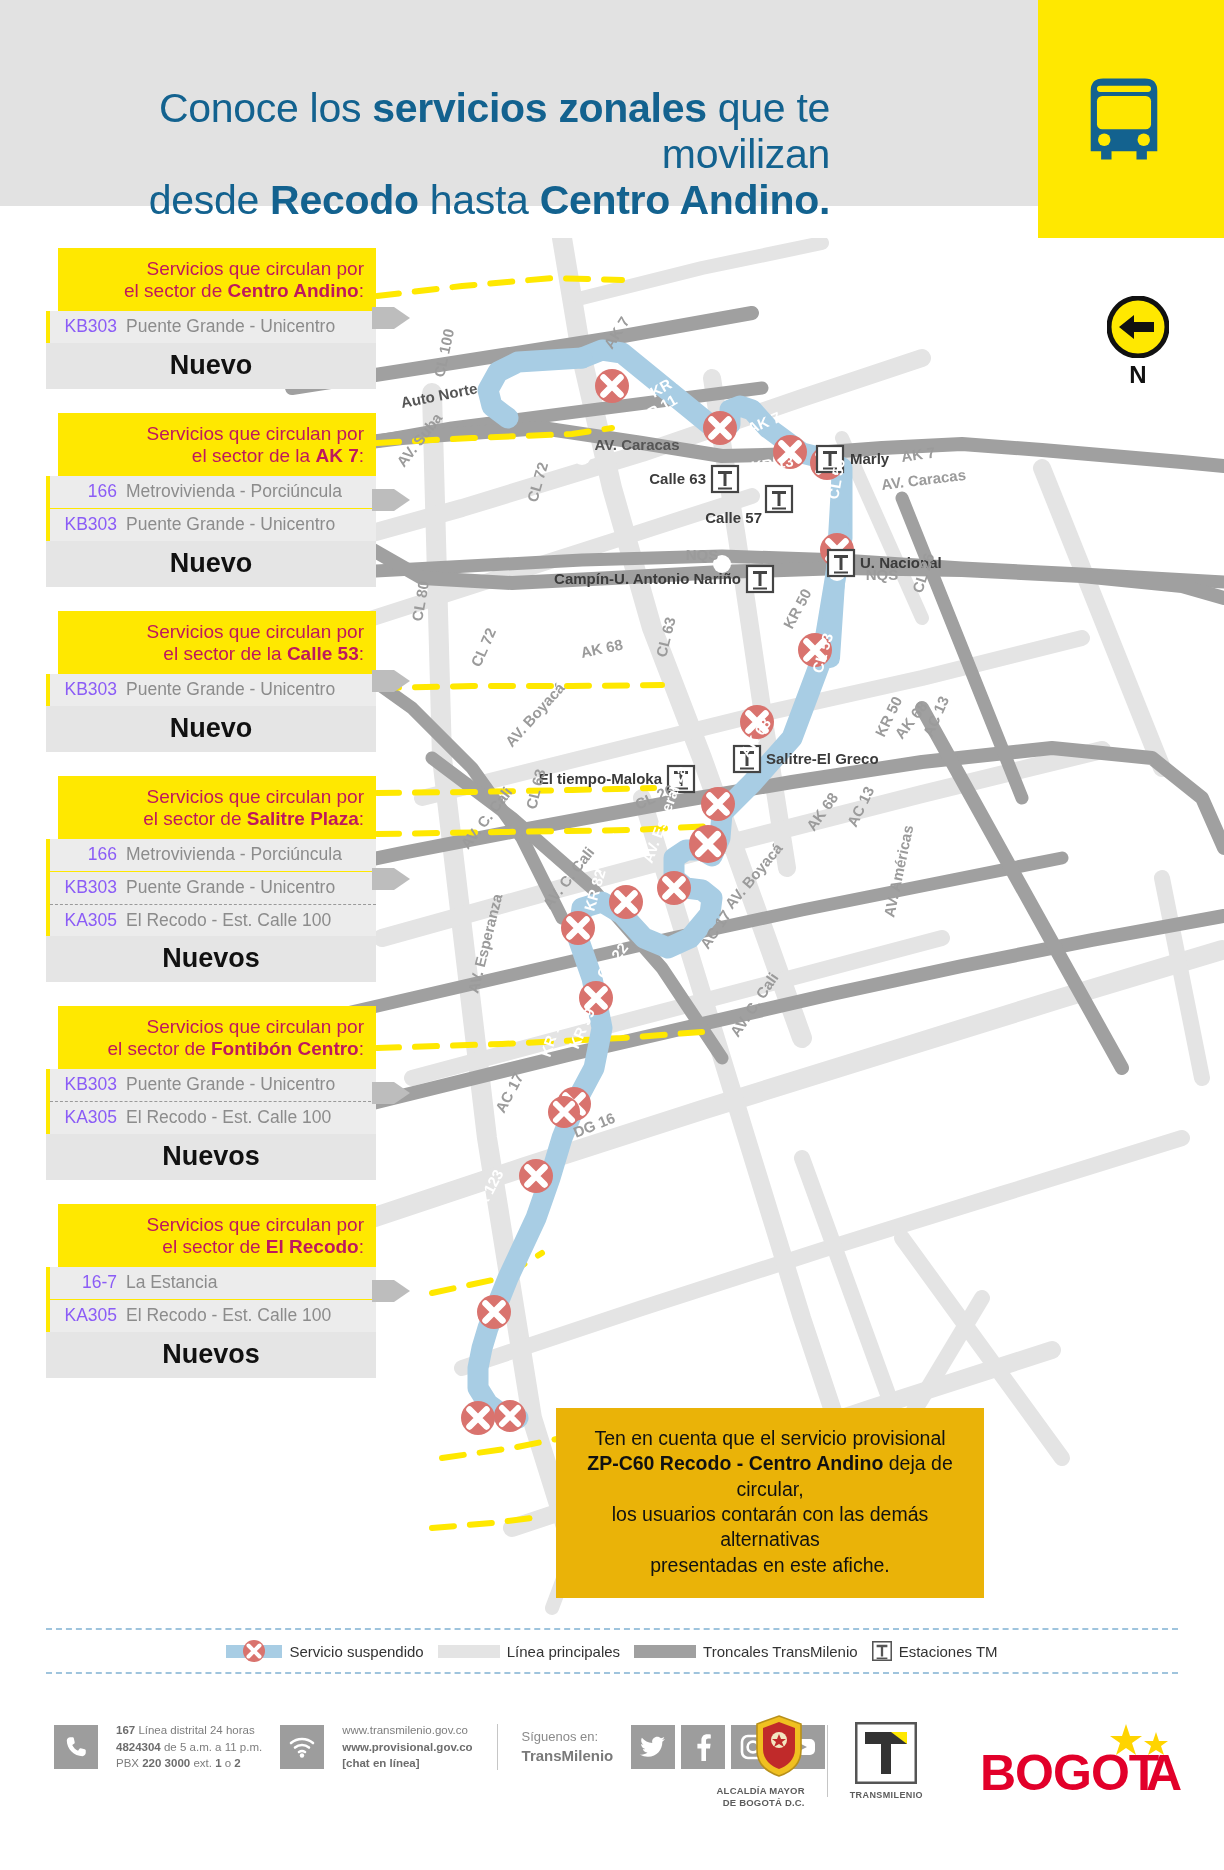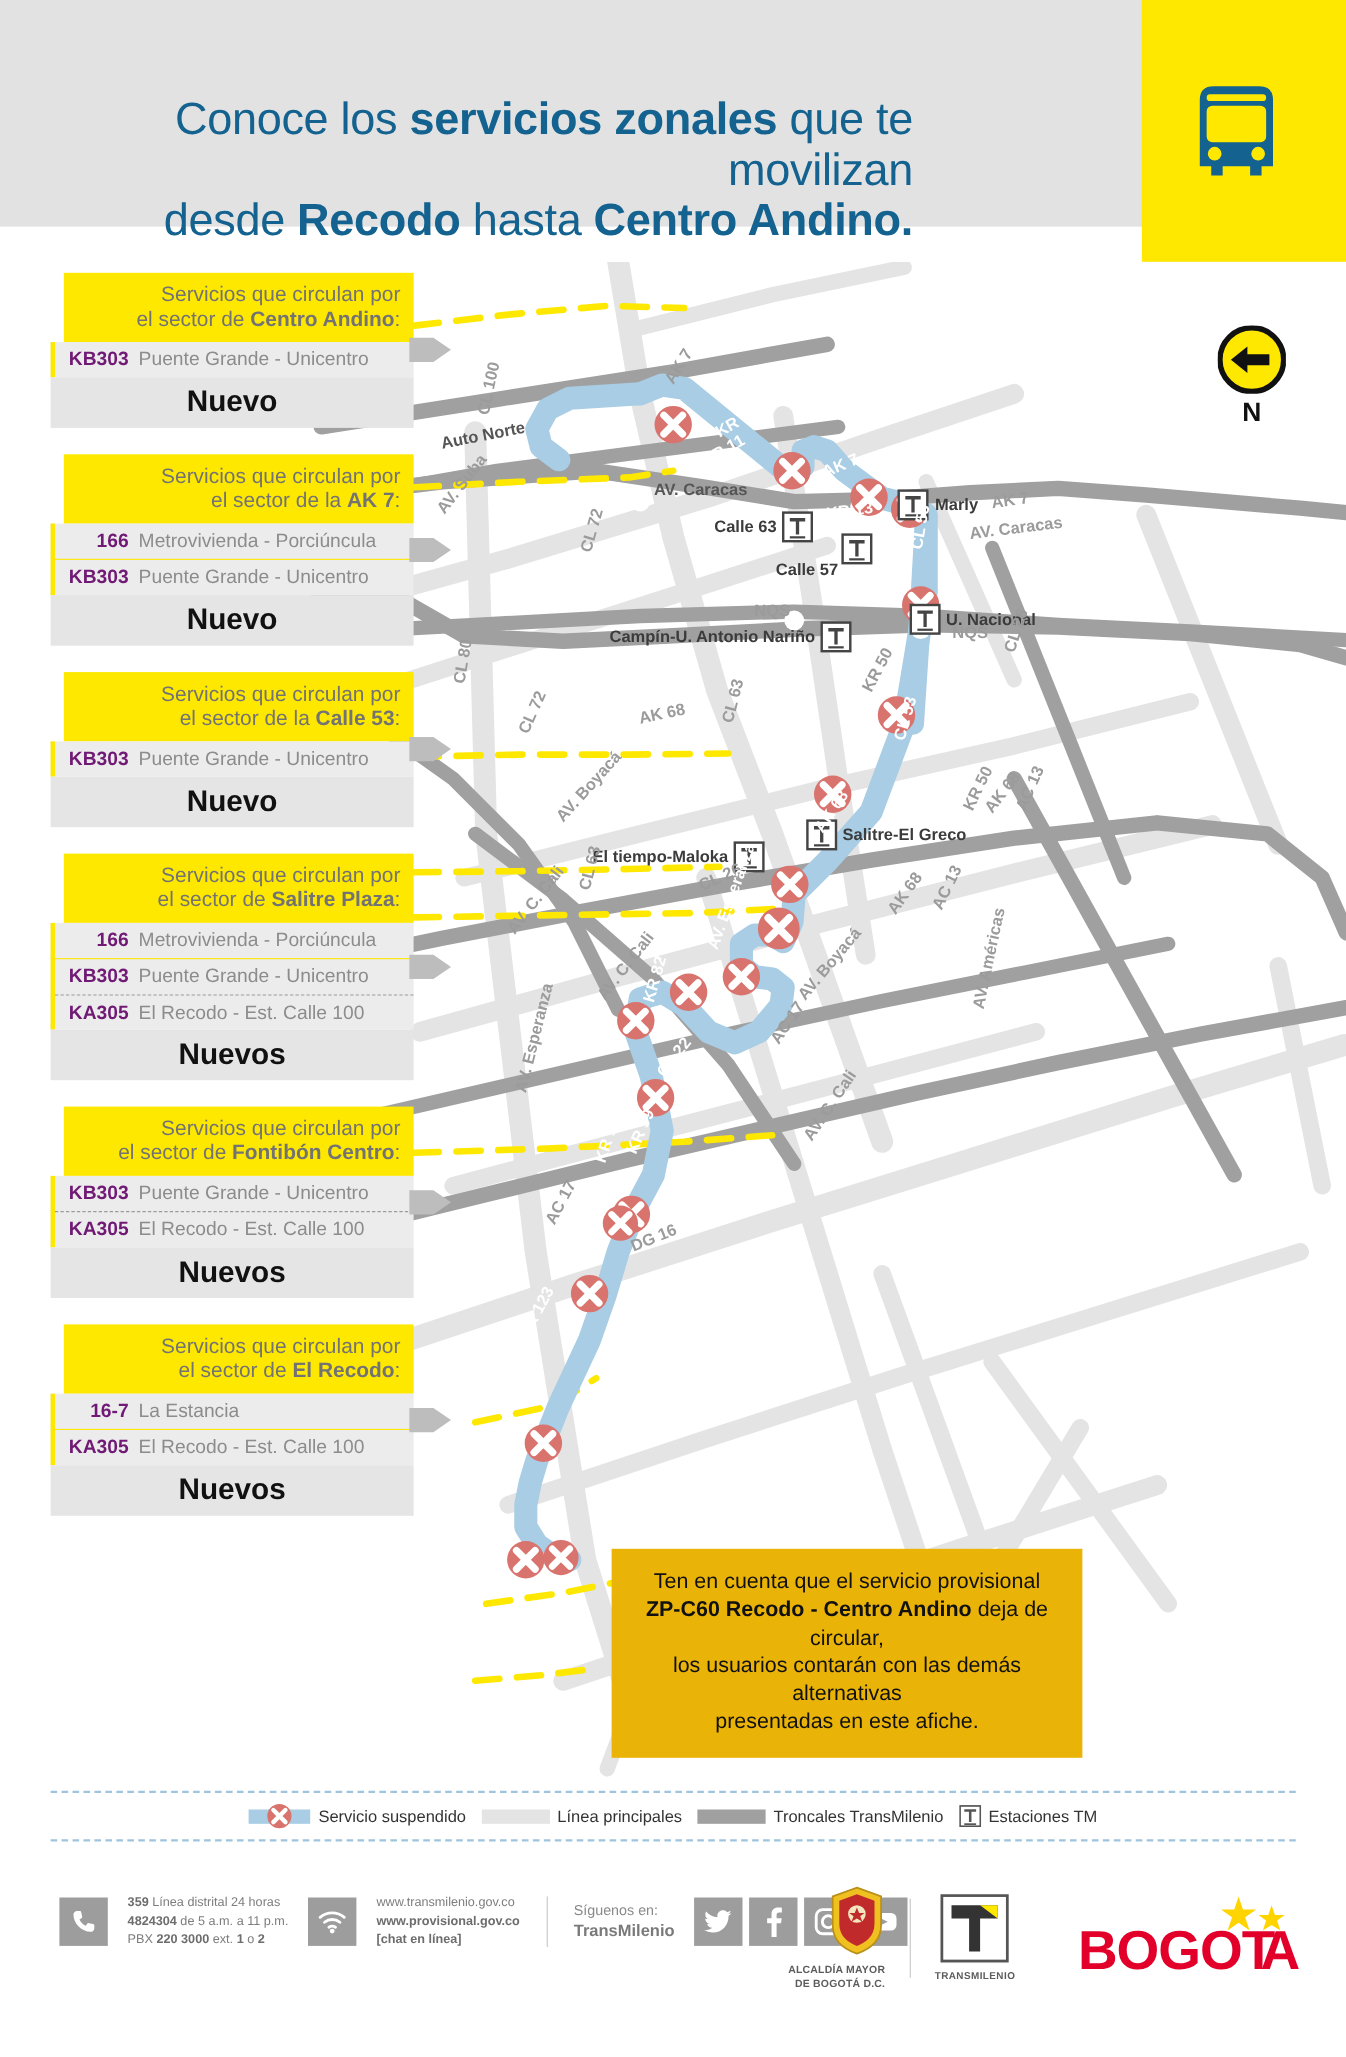--- a/index.html
+++ b/index.html
@@ -20,34 +20,34 @@
     text-align:right; color:#13628f; line-height:1.12;
     font-size:41px; font-weight:400; letter-spacing:-0.3px;
   }
   .header-title b { font-weight:800; }
   .bus-icon { position:absolute; right:48px; top:68px; width:104px; height:104px; }
 
   
   .panels { position:absolute; left:46px; top:248px; width:330px; }
   .panel { margin-bottom:24px; position:relative; }
   .panel-head {
-    background:#ffe800; color:#737373; text-align:right;
+    background:#ffe800; color:#be185d; text-align:right;
     padding:10px 12px 9px 12px; line-height:1.16;
     font-size:19px; font-weight:400;margin-left:12px;
   }
   .panel-head b { font-weight:800; }
   .routes { background:#ececec; border-left:4px solid #ffe800; }
   .route-row {
     display:flex; align-items:baseline; padding:5px 8px 5px 10px;
     font-size:17.5px; line-height:1.25;
   }
   .route-row + .route-row { border-top:1px solid #ffe800; }
   .route-row.dashed-sep { border-top:1px dashed #9a9a9a; }
   .route-code {
-    color:#701a75; font-weight:700; min-width:66px; text-align:right;
+    color:#8b5cf6; font-weight:400; min-width:66px; text-align:right;
     padding-right:9px; flex:0 0 auto; font-size:17.5px;
   }
   .route-name { color:#8c8c8c; font-weight:400; }
   .panel-foot {
     background:#e5e5e5; color:#111; text-align:center;
     font-weight:800; font-size:27px; padding:7px 0 8px 0;
   }
   .panel-arrow {
     position:absolute; right:-34px; top:50%; width:38px; height:34px;
     transform:translateY(-50%);
@@ -565,21 +565,21 @@
 
   <div class="footer">
 
     <div class="footer-left">
       <span class="fbox">
         <svg width="26" height="26" viewBox="0 0 24 24" aria-hidden="true">
           <path d="M6.6 3 C5 3 3.5 4.4 3.5 6 C3.5 13.7 10.3 20.5 18 20.5 C19.6 20.5 21 19 21 17.4 L21 15.2 C21 14.6 20.6 14.1 20 14 L16.4 13.2 C15.8 13.1 15.3 13.3 15 13.8 L13.9 15.5 C11.4 14.3 9.7 12.6 8.5 10.1 L10.2 9 C10.7 8.7 10.9 8.2 10.8 7.6 L10 4 C9.9 3.4 9.4 3 8.8 3 Z" fill="#fff"></path>
         </svg>
       </span>
       <div class="ftext">
-        <div><b>359</b><span> Línea distrital 24 horas</span></div>
+        <div><b>167</b><span> Línea distrital 24 horas</span></div>
         <div><b>4824304</b><span> de 5 a.m. a 11 p.m.</span></div>
         <div><span>PBX </span><b>220 3000</b><span> ext. </span><b>1</b><span> o </span><b>2</b></div>
       </div>
 
       <span class="fbox">
         <svg width="28" height="26" viewBox="0 0 28 26" aria-hidden="true">
           <path d="M3 9 A17 17 0 0 1 25 9" stroke="#fff" stroke-width="2.6" fill="none" stroke-linecap="round"></path>
           <path d="M7 13.5 A11 11 0 0 1 21 13.5" stroke="#fff" stroke-width="2.6" fill="none" stroke-linecap="round"></path>
           <path d="M11 18 A5.5 5.5 0 0 1 17 18" stroke="#fff" stroke-width="2.6" fill="none" stroke-linecap="round"></path>
           <circle cx="14" cy="21.5" r="2.2" fill="#fff"></circle>

